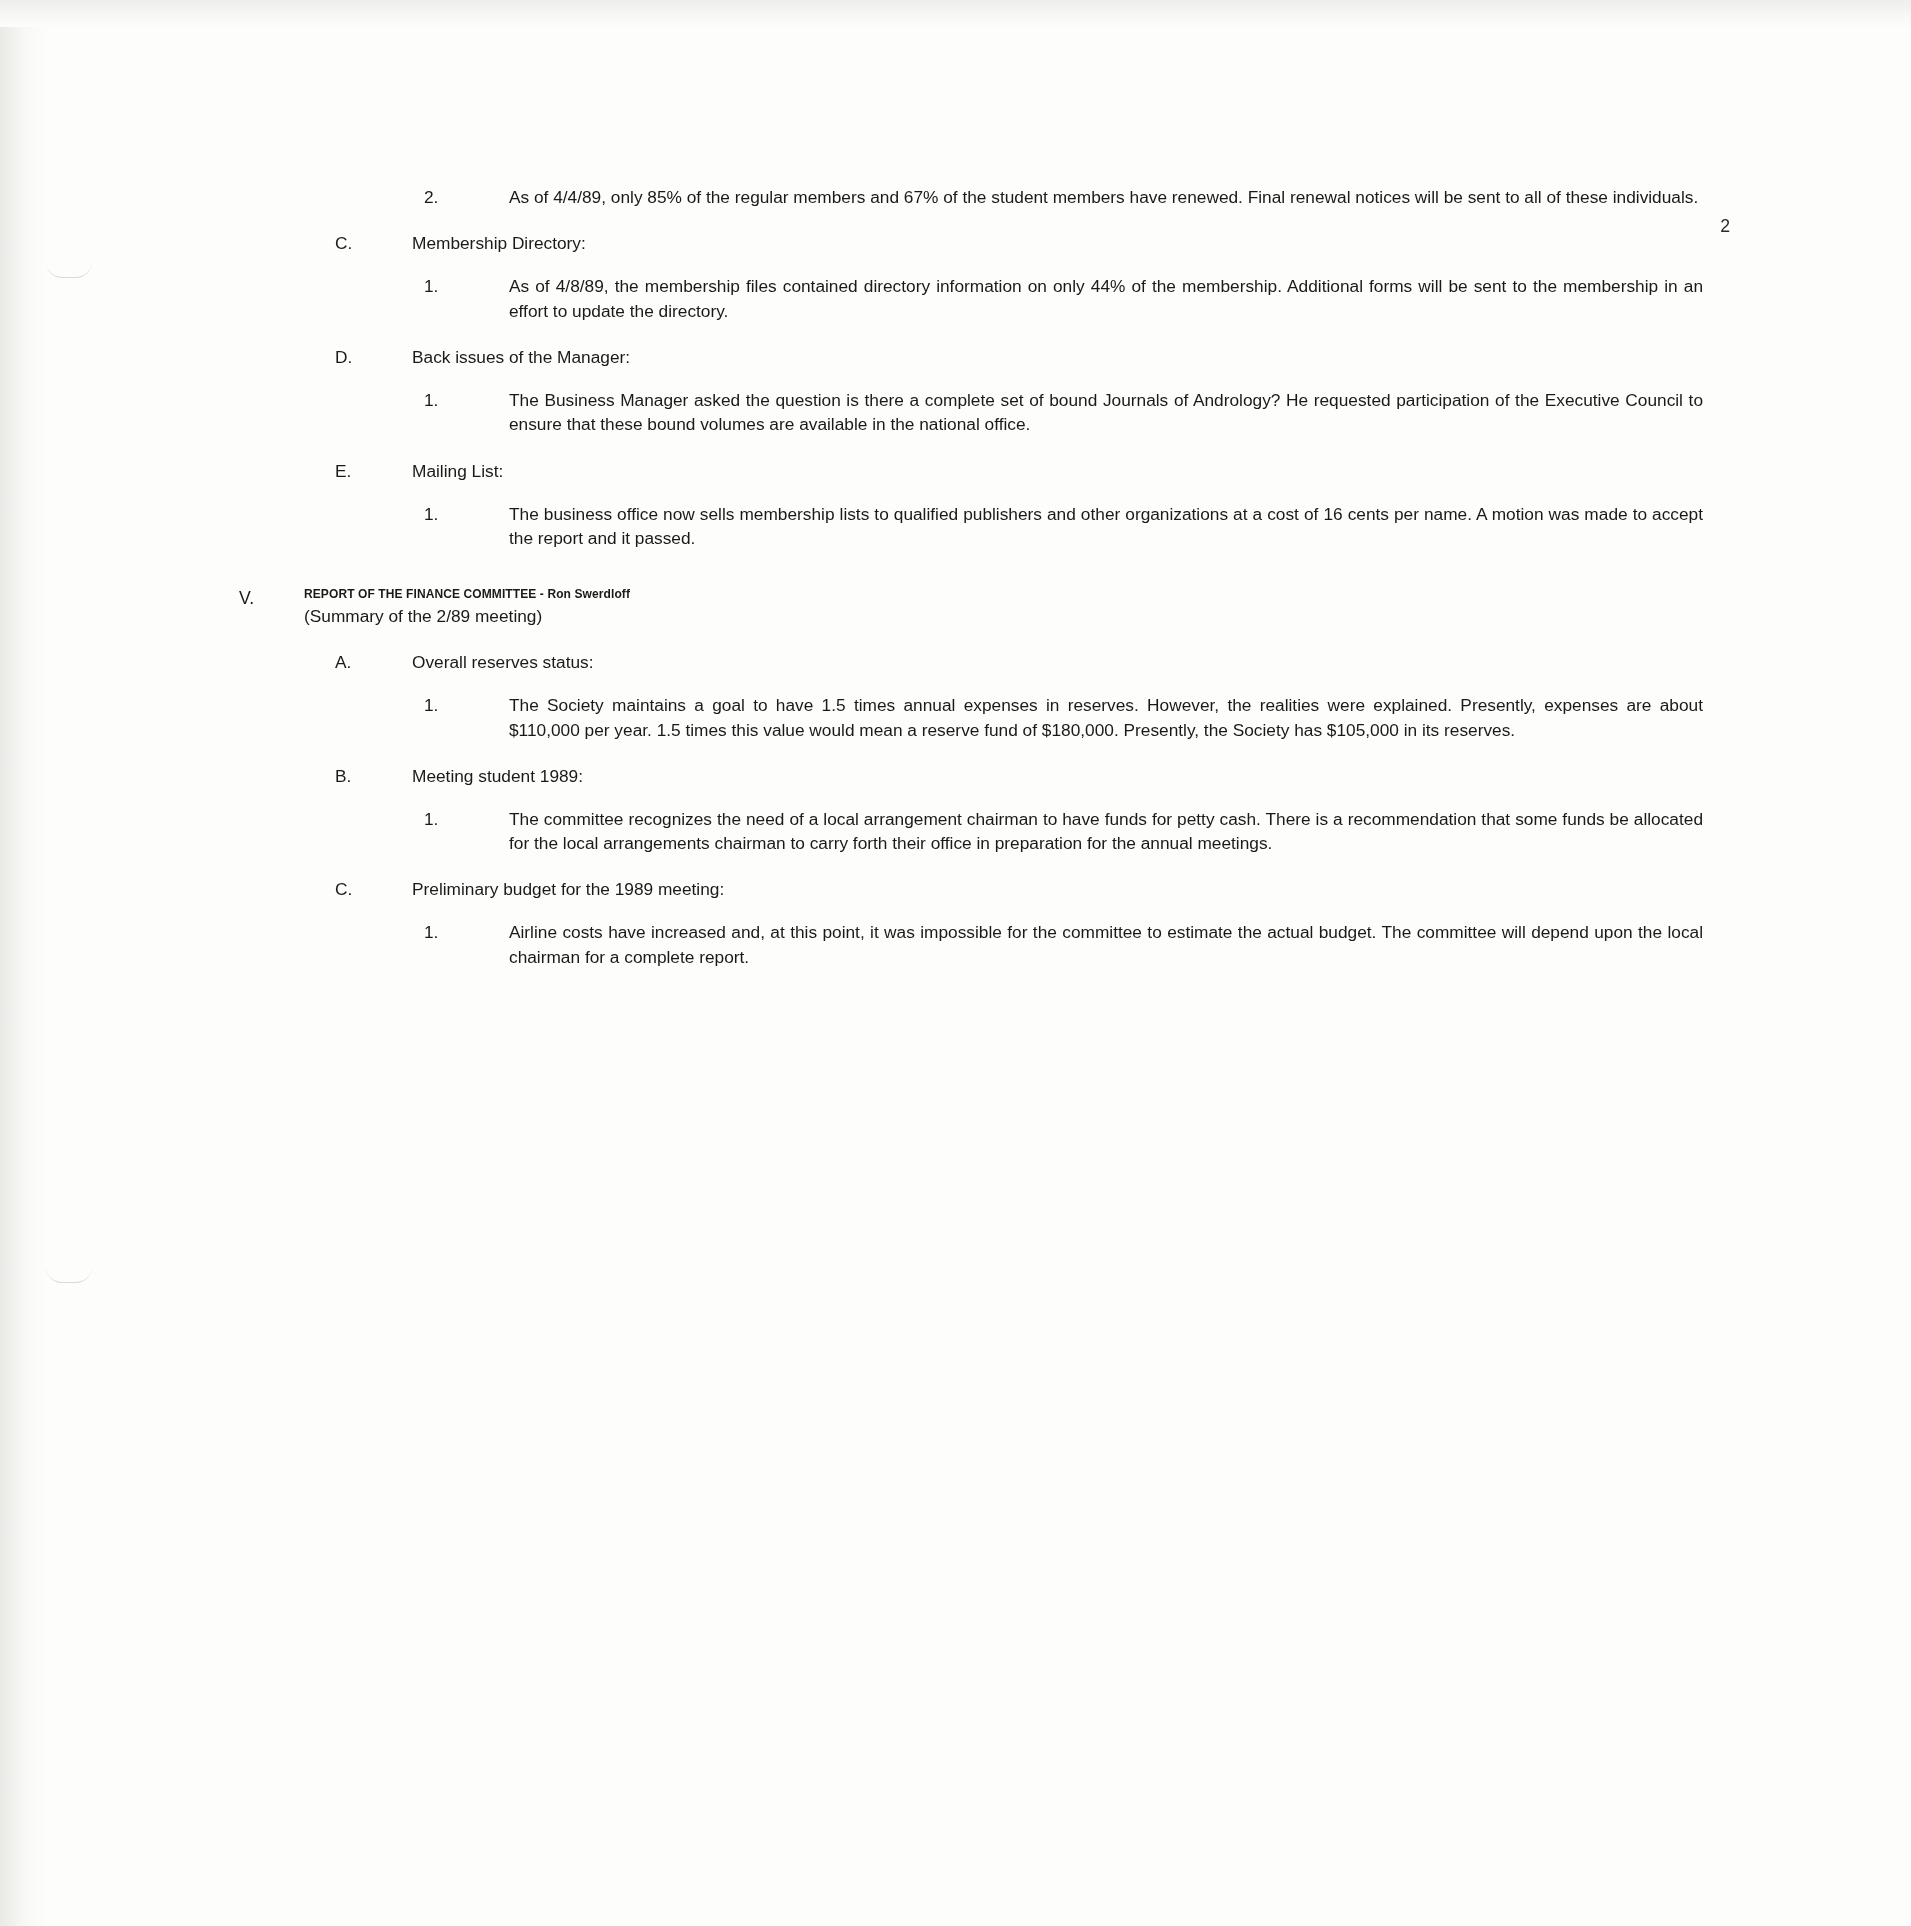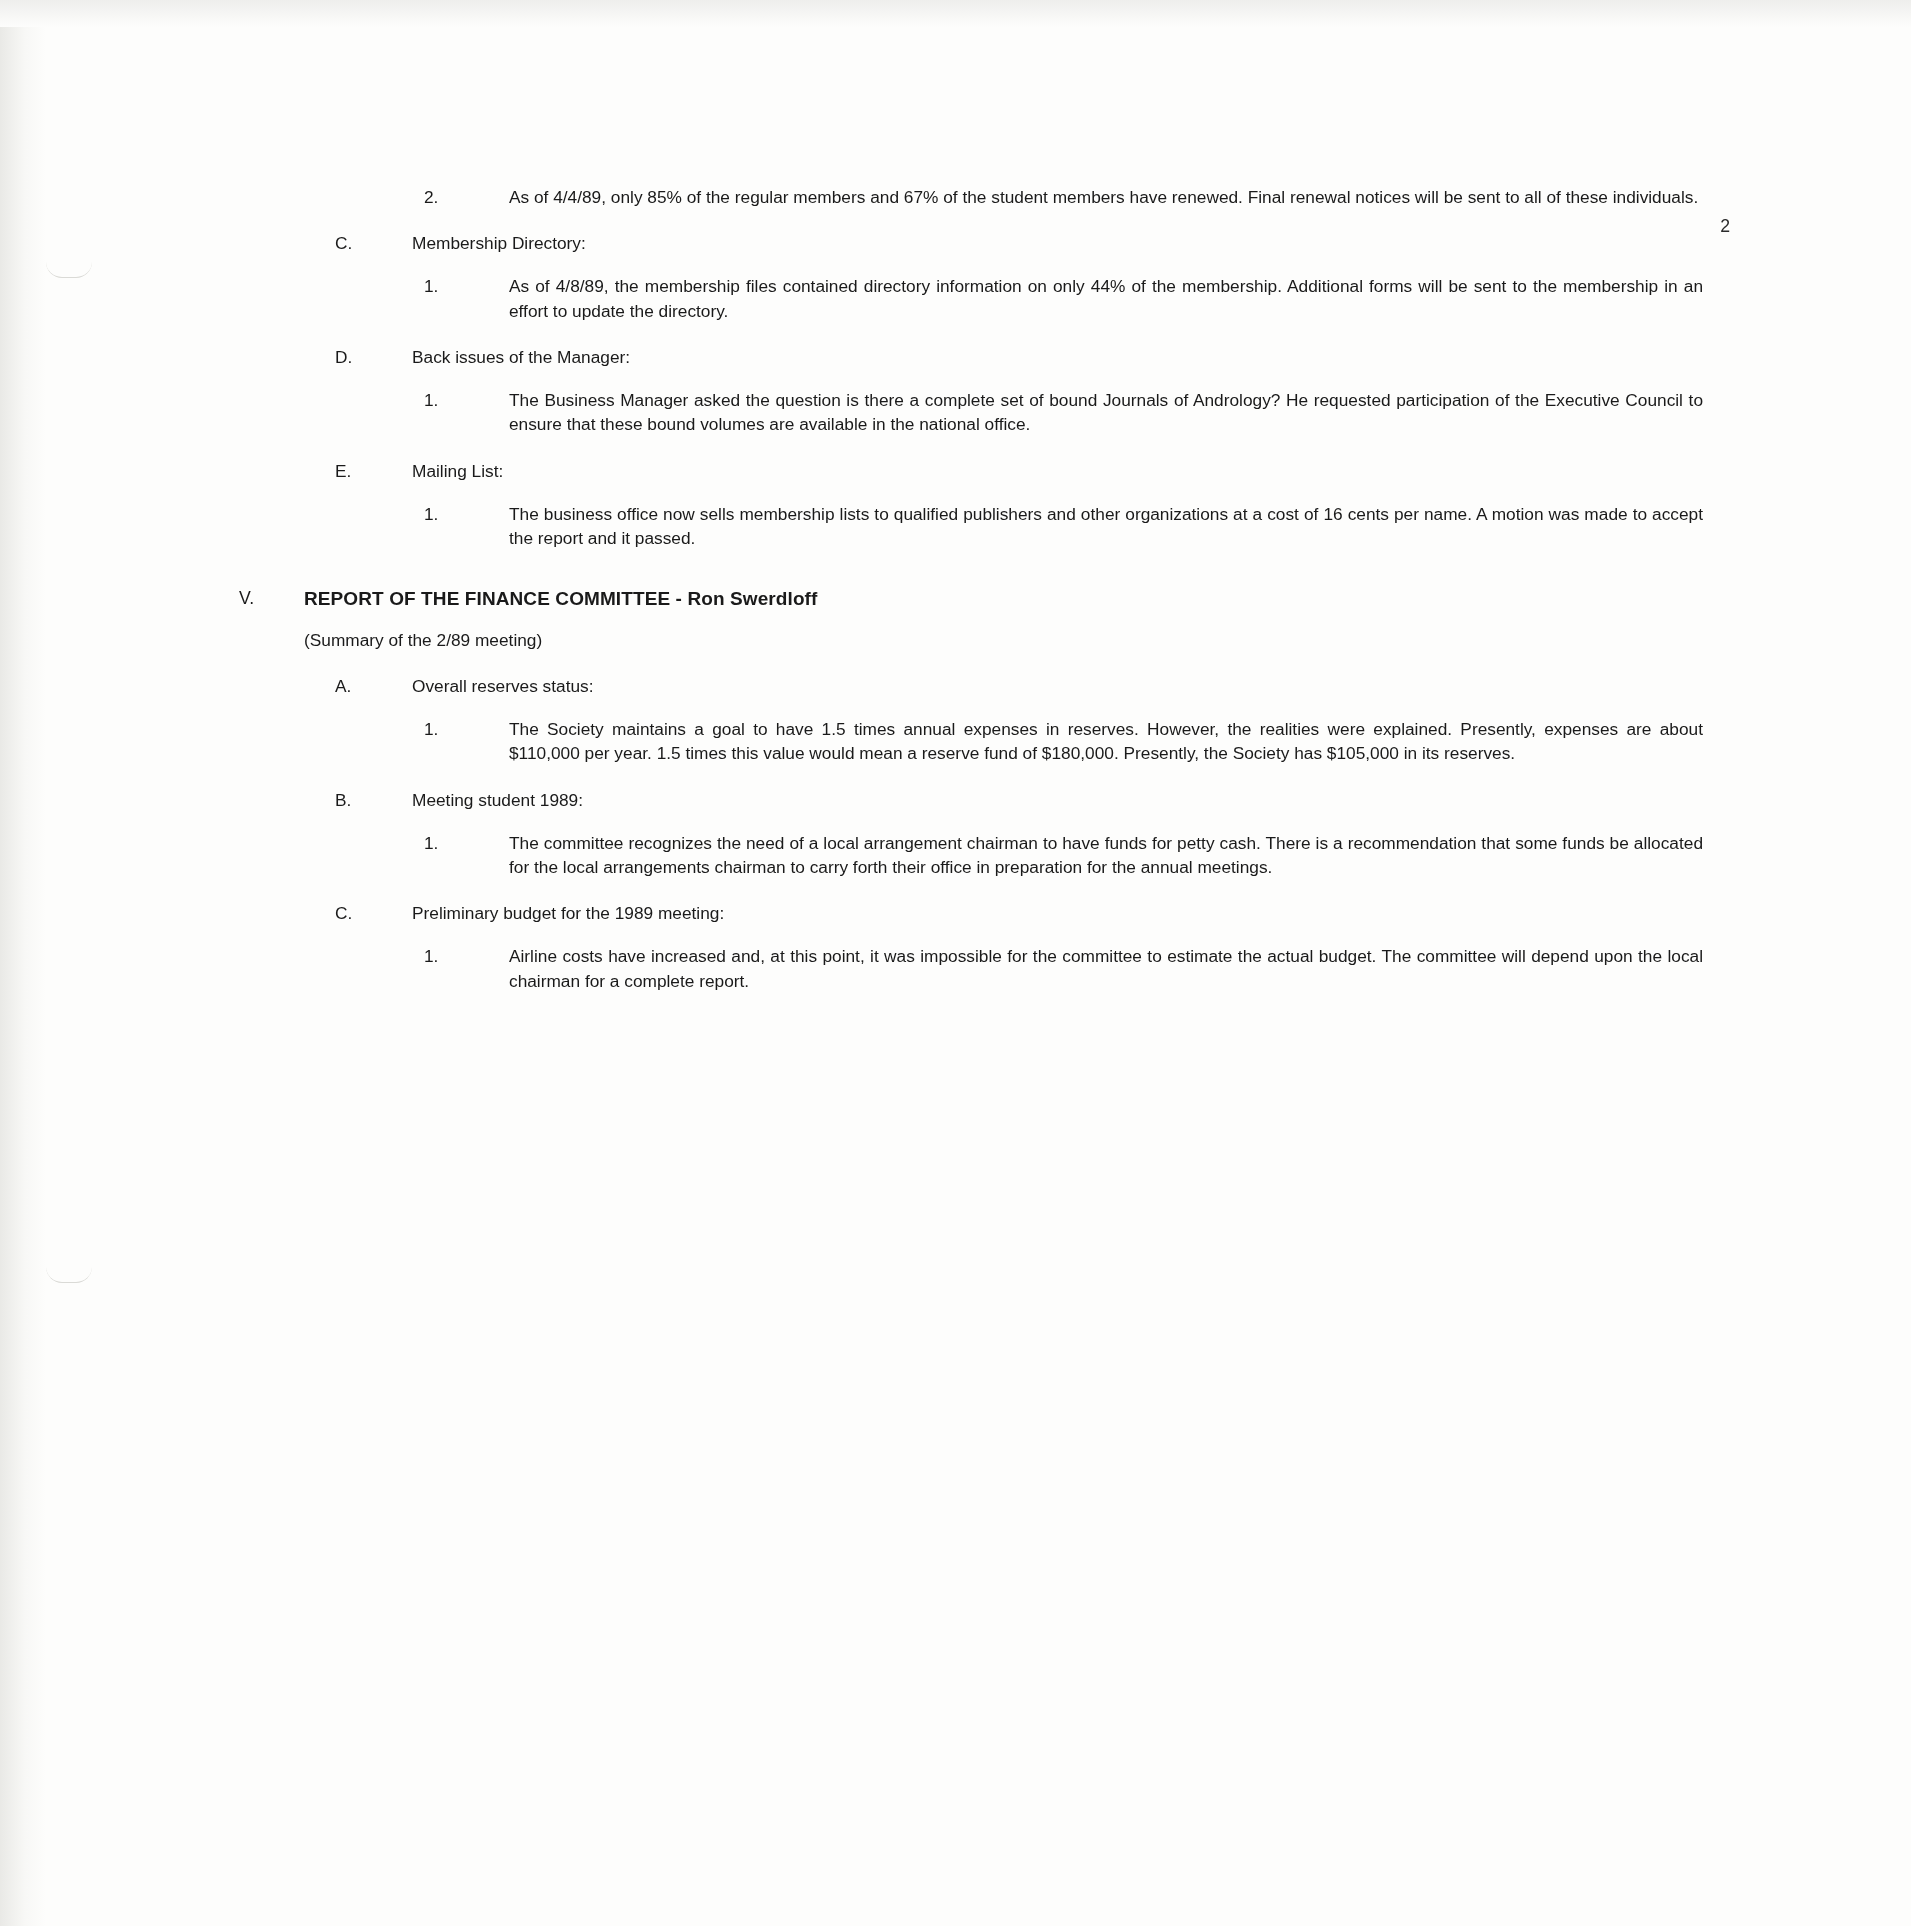--- a/index.html
+++ b/index.html
@@ -76,27 +76,27 @@
     line-height: 1.42;
     text-align: justify;
     text-justify: inter-word;
   }
 
   
   .lvl-roman { margin-left: 0; margin-top: 35px; margin-bottom: 15.4px; }
   .lvl-roman .marker { width: 65px; font-size: 17.7px; }
   .lvl-roman .heading {
     font-weight: bold;
-    font-size: 19px;
+    font-size: 12px;
     letter-spacing: 0.1px;
   }
   .lvl-roman .subheading {
     font-size: 17.3px;
     font-weight: normal;
-    margin-top: 15px;
+    margin-top: 1px;
   }
 
   
   .lvl-letter { margin-left: 96px; margin-top: 21.6px; margin-bottom: 3.9px; }
   .lvl-letter .marker { width: 77px; }
 
   
   .lvl-number { margin-left: 185px; margin-top: 18.5px; }
   .lvl-number .marker { width: 85px; }
 

